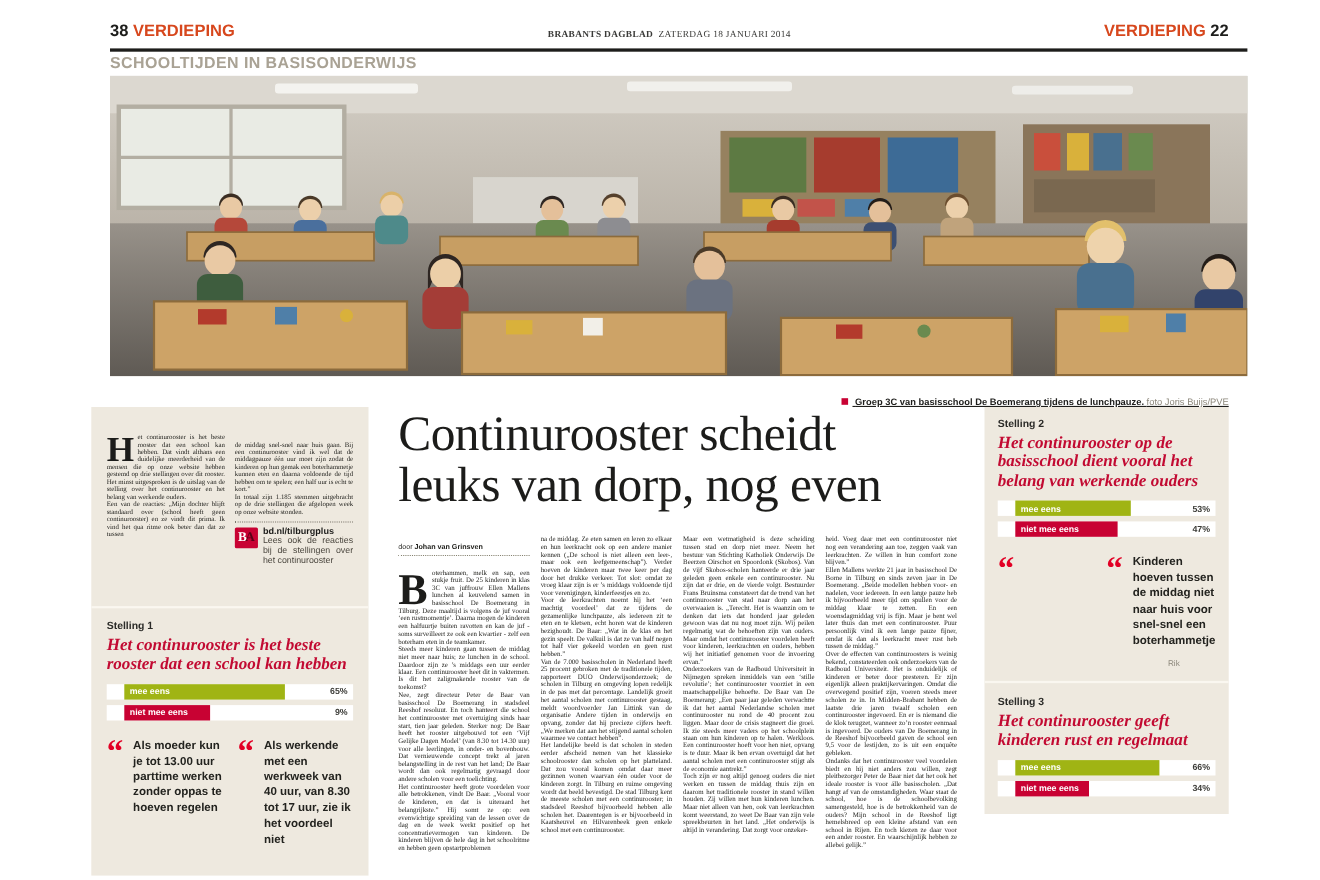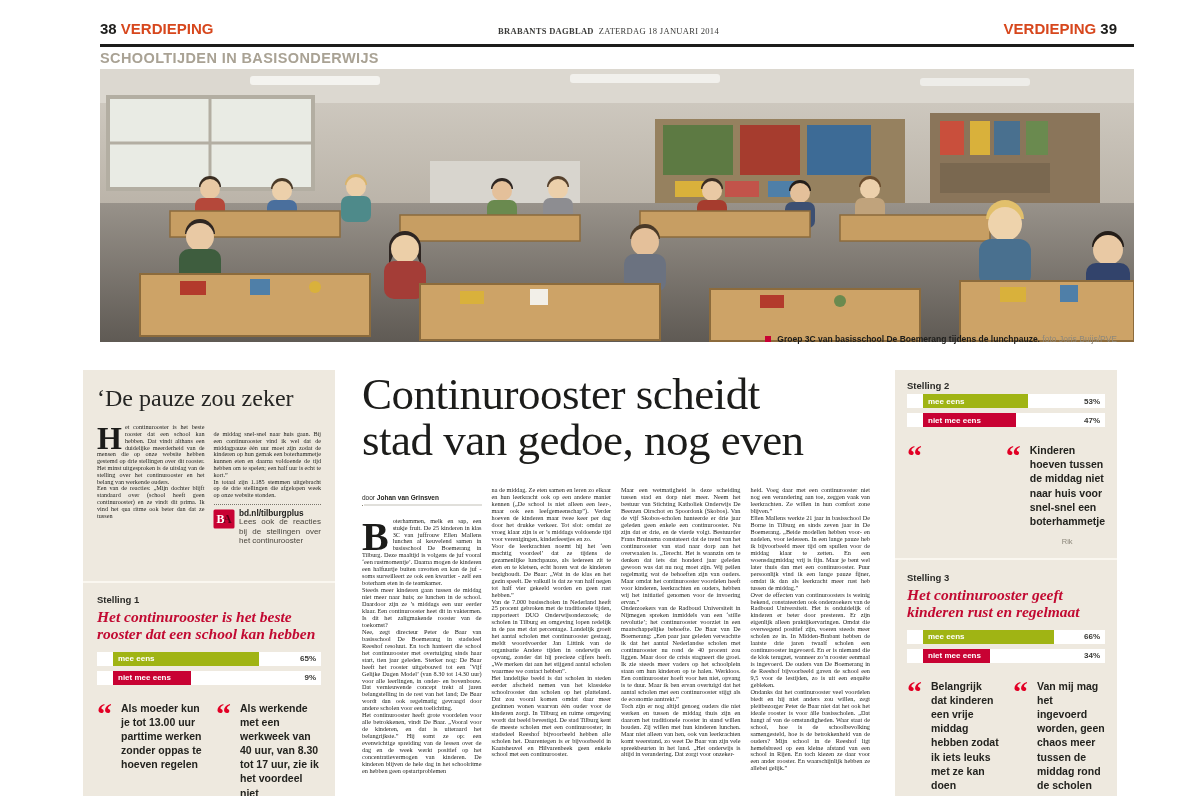--- a/index.html
+++ b/index.html
@@ -10,28 +10,28 @@
   
   .hdr-left  { left:83px;  top:20px; font-size:15px; font-weight:bold; color:#1d1d1b; }
   .hdr-left .sec, .hdr-right .sec { color:#d7471d; }
   .hdr-center{ left:0; right:0; top:26px; text-align:center; font-size:8.5px; color:#3a3a38; letter-spacing:.3px;font-family:Liberation Serif, serif; }
   .hdr-right { right:83px; top:20px; font-size:15px; font-weight:bold; color:#1d1d1b; }
   .toprule   { left:83px; top:44px; width:1034px; height:3px; background:#1d1d1b; }
   .kicker    { left:83px; top:50px; font-size:14.5px; font-weight:bold; color:#a9a294; letter-spacing:.4px; }
 
   
   .photo { left:83px; top:69px; width:1034px; height:273px; overflow:hidden; background:#b9b3a9; }
-  .caption { right:83px; top:334px; font-size:8.5px; font-weight:bold; color:#1d1d1b; }
+  .caption { right:83px; top:360px; font-size:8.5px; font-weight:bold; color:#1d1d1b;text-decoration:underline; }
   .caption .credit { font-weight:normal; color:#8d887c; }
   .caption .sq { display:inline-block; width:6px; height:6px; background:#c80233; margin-right:4px; }
 
   
   .box { position:absolute; background:#eee9df; overflow:hidden; }
   #left-box  { left:83px;  top:370px; width:252px; height:426px; padding:12px 14px; }
-  #right-box { left:895px; top:370px; width:222px; height:426px; padding:10px 12px; }
+  #right-box { left:895px; top:370px; width:222px; height:370px; padding:10px 12px; }
 
   .qhead { font-family:"Liberation Serif", serif; font-size:24px; line-height:1.08;
            color:#262624; margin:4px 0 12px; }
 
   .scalewrap { overflow:hidden; }
   .scaled { transform:scale(.5); transform-origin:0 0; }
 
   #lb-article-outer { width:224px; height:146px; }
   #lb-article-inner { width:448px; height:292px; }
   .lb-cols { display:flex; gap:18px; }
@@ -88,21 +88,21 @@
 <div class="abs hdr-left">
   <span>38</span>
   <span class="sec">VERDIEPING</span>
 </div>
 <div class="abs hdr-center">
   <b>BRABANTS DAGBLAD</b>&nbsp;
   <span>ZATERDAG 18 JANUARI 2014</span>
 </div>
 <div class="abs hdr-right">
   <span class="sec">VERDIEPING</span>
-  <span>39</span>
+  <span>22</span>
 </div>
 <div class="abs toprule"></div>
 <div class="abs kicker">SCHOOLTIJDEN IN BASISONDERWIJS</div>
 
 <div class="abs photo">
   <svg width="1034" height="273" viewBox="0 0 1034 273" preserveAspectRatio="none">
     <defs>
       <linearGradient id="fg" x1="0" y1="0" x2="0" y2="1">
         <stop offset="0" stop-color="#98928a"></stop>
           <stop offset="1" stop-color="#5f5a54"></stop>
@@ -236,21 +236,20 @@
 </div>
 
 <div class="abs caption">
   <span class="sq"></span>
   <span>Groep 3C van basisschool De Boemerang tijdens de lunchpauze.</span>
   <span class="credit">foto Joris Buijs/PVE</span>
 </div>
 
 <div class="box" id="left-box">
   <div class="qhead">
-    <div>‘De pauze zou zeker</div>
   </div>
 
   <div class="scalewrap" id="lb-article-outer">
     <div class="scaled" id="lb-article-inner">
       <div class="lb-cols">
         <p class="lb-col"><span class="dropcap dc-h">H</span><span>et continurooster is het beste rooster dat een school kan hebben. Dat vindt althans een duidelijke meerderheid van de mensen die op onze website hebben gestemd op drie stellingen over dit rooster. Het minst uitgesproken is de uitslag van de stelling over het continurooster en het belang van werkende ouders.
 Een van de reacties: „Mijn dochter blijft standaard over (school heeft geen continurooster) en ze vindt dit prima. Ik vind het qua ritme ook beter dan dat ze tussen</span></p>
         <div class="lb-col">
           <span>de middag snel-snel naar huis gaan. Bij een continurooster vind ik wel dat de middagpauze één uur moet zijn zodat de kinderen op hun gemak een boterhammetje kunnen eten en daarna voldoende de tijd hebben om te spelen; een half uur is echt te kort.”
 In totaal zijn 1.185 stemmen uitgebracht op de drie stellingen die afgelopen week op onze website stonden.</span>
@@ -298,21 +297,21 @@
         <div>
             <div class="qtext">Als werkende met een werkweek van 40 uur, van 8.30 tot 17 uur, zie ik het voordeel niet</div>
         </div>
       </div>
     </div>
   </div>
 </div>
 
 <div class="abs" id="main-head">
   <div>Continurooster scheidt</div>
-  <div>stad van gedoe, nog even</div>
+  <div>leuks van dorp, nog even</div>
 </div>
 
 <div class="abs scalewrap" id="main-article-outer">
   <div class="scaled" id="main-article-inner">
     <div class="m-cols">
       <div class="m-col">
         <div class="byline"><span>door </span><b>Johan van Grinsven</b></div>
         <span class="dropcap dc-b">B</span><span>oterhammen, melk en sap, een stukje fruit. De 25 kinderen in klas 3C van juffrouw Ellen Mallens lunchen al keuvelend samen in basisschool De Boemerang in Tilburg. Deze maaltijd is volgens de juf vooral ‘een rustmomentje’. Daarna mogen de kinderen een halfuurtje buiten ravotten en kan de juf - soms surveilleert ze ook een kwartier - zelf een boterham eten in de teamkamer.
 Steeds meer kinderen gaan tussen de middag niet meer naar huis; ze lunchen in de school. Daardoor zijn ze ’s middags een uur eerder klaar. Een continurooster heet dit in vaktermen. Is dit het zaligmakende rooster van de toekomst?
 Nee, zegt directeur Peter de Baar van basisschool De Boemerang in stadsdeel Reeshof resoluut. En toch hanteert die school het continurooster met overtuiging sinds haar start, tien jaar geleden. Sterker nog: De Baar heeft het rooster uitgebouwd tot een ‘Vijf Gelijke Dagen Model’ (van 8.30 tot 14.30 uur) voor alle leerlingen, in onder- en bovenbouw. Dat vernieuwende concept trekt al jaren belangstelling in de rest van het land; De Baar wordt dan ook regelmatig gevraagd door andere scholen voor een toelichting.
@@ -330,20 +329,21 @@
 Over de effecten van continuroosters is weinig bekend, constateerden ook onderzoekers van de Radboud Universiteit. Het is onduidelijk of kinderen er beter door presteren. Er zijn eigenlijk alleen praktijkervaringen. Omdat die overwegend positief zijn, voeren steeds meer scholen ze in. In Midden-Brabant hebben de laatste drie jaren twaalf scholen een continurooster ingevoerd. En er is niemand die de klok terugzet, wanneer zo’n rooster eenmaal is ingevoerd. De ouders van De Boemerang in de Reeshof bijvoorbeeld gaven de school een 9,5 voor de lestijden, zo is uit een enquête gebleken.
 Ondanks dat het continurooster veel voordelen biedt en hij niet anders zou willen, zegt pleitbezorger Peter de Baar niet dat het ook het ideale rooster is voor álle basisscholen. „Dat hangt af van de omstandigheden. Waar staat de school, hoe is de schoolbevolking samengesteld, hoe is de betrokkenheid van de ouders? Mijn school in de Reeshof ligt hemelsbreed op een kleine afstand van een school in Rijen. En toch kiezen ze daar voor een ander rooster. En waarschijnlijk hebben ze allebei gelijk.”</span></div>
     </div>
   </div>
 </div>
 
 <div class="box" id="right-box">
 
   <div>
     <div class="st-label">Stelling 2</div>
+    <div class="st-head">Het continurooster op de basisschool dient vooral het belang van werkende ouders</div>
     <div class="bar-row">
       <div class="bar-fill green" style="width: 53%;">
           <span class="bar-label">mee eens</span>
         </div>
       <span class="bar-pct">53%</span>
     </div>
     <div class="bar-row">
       <div class="bar-fill red" style="width: 47%;">
           <span class="bar-label">niet mee eens</span>
         </div>

